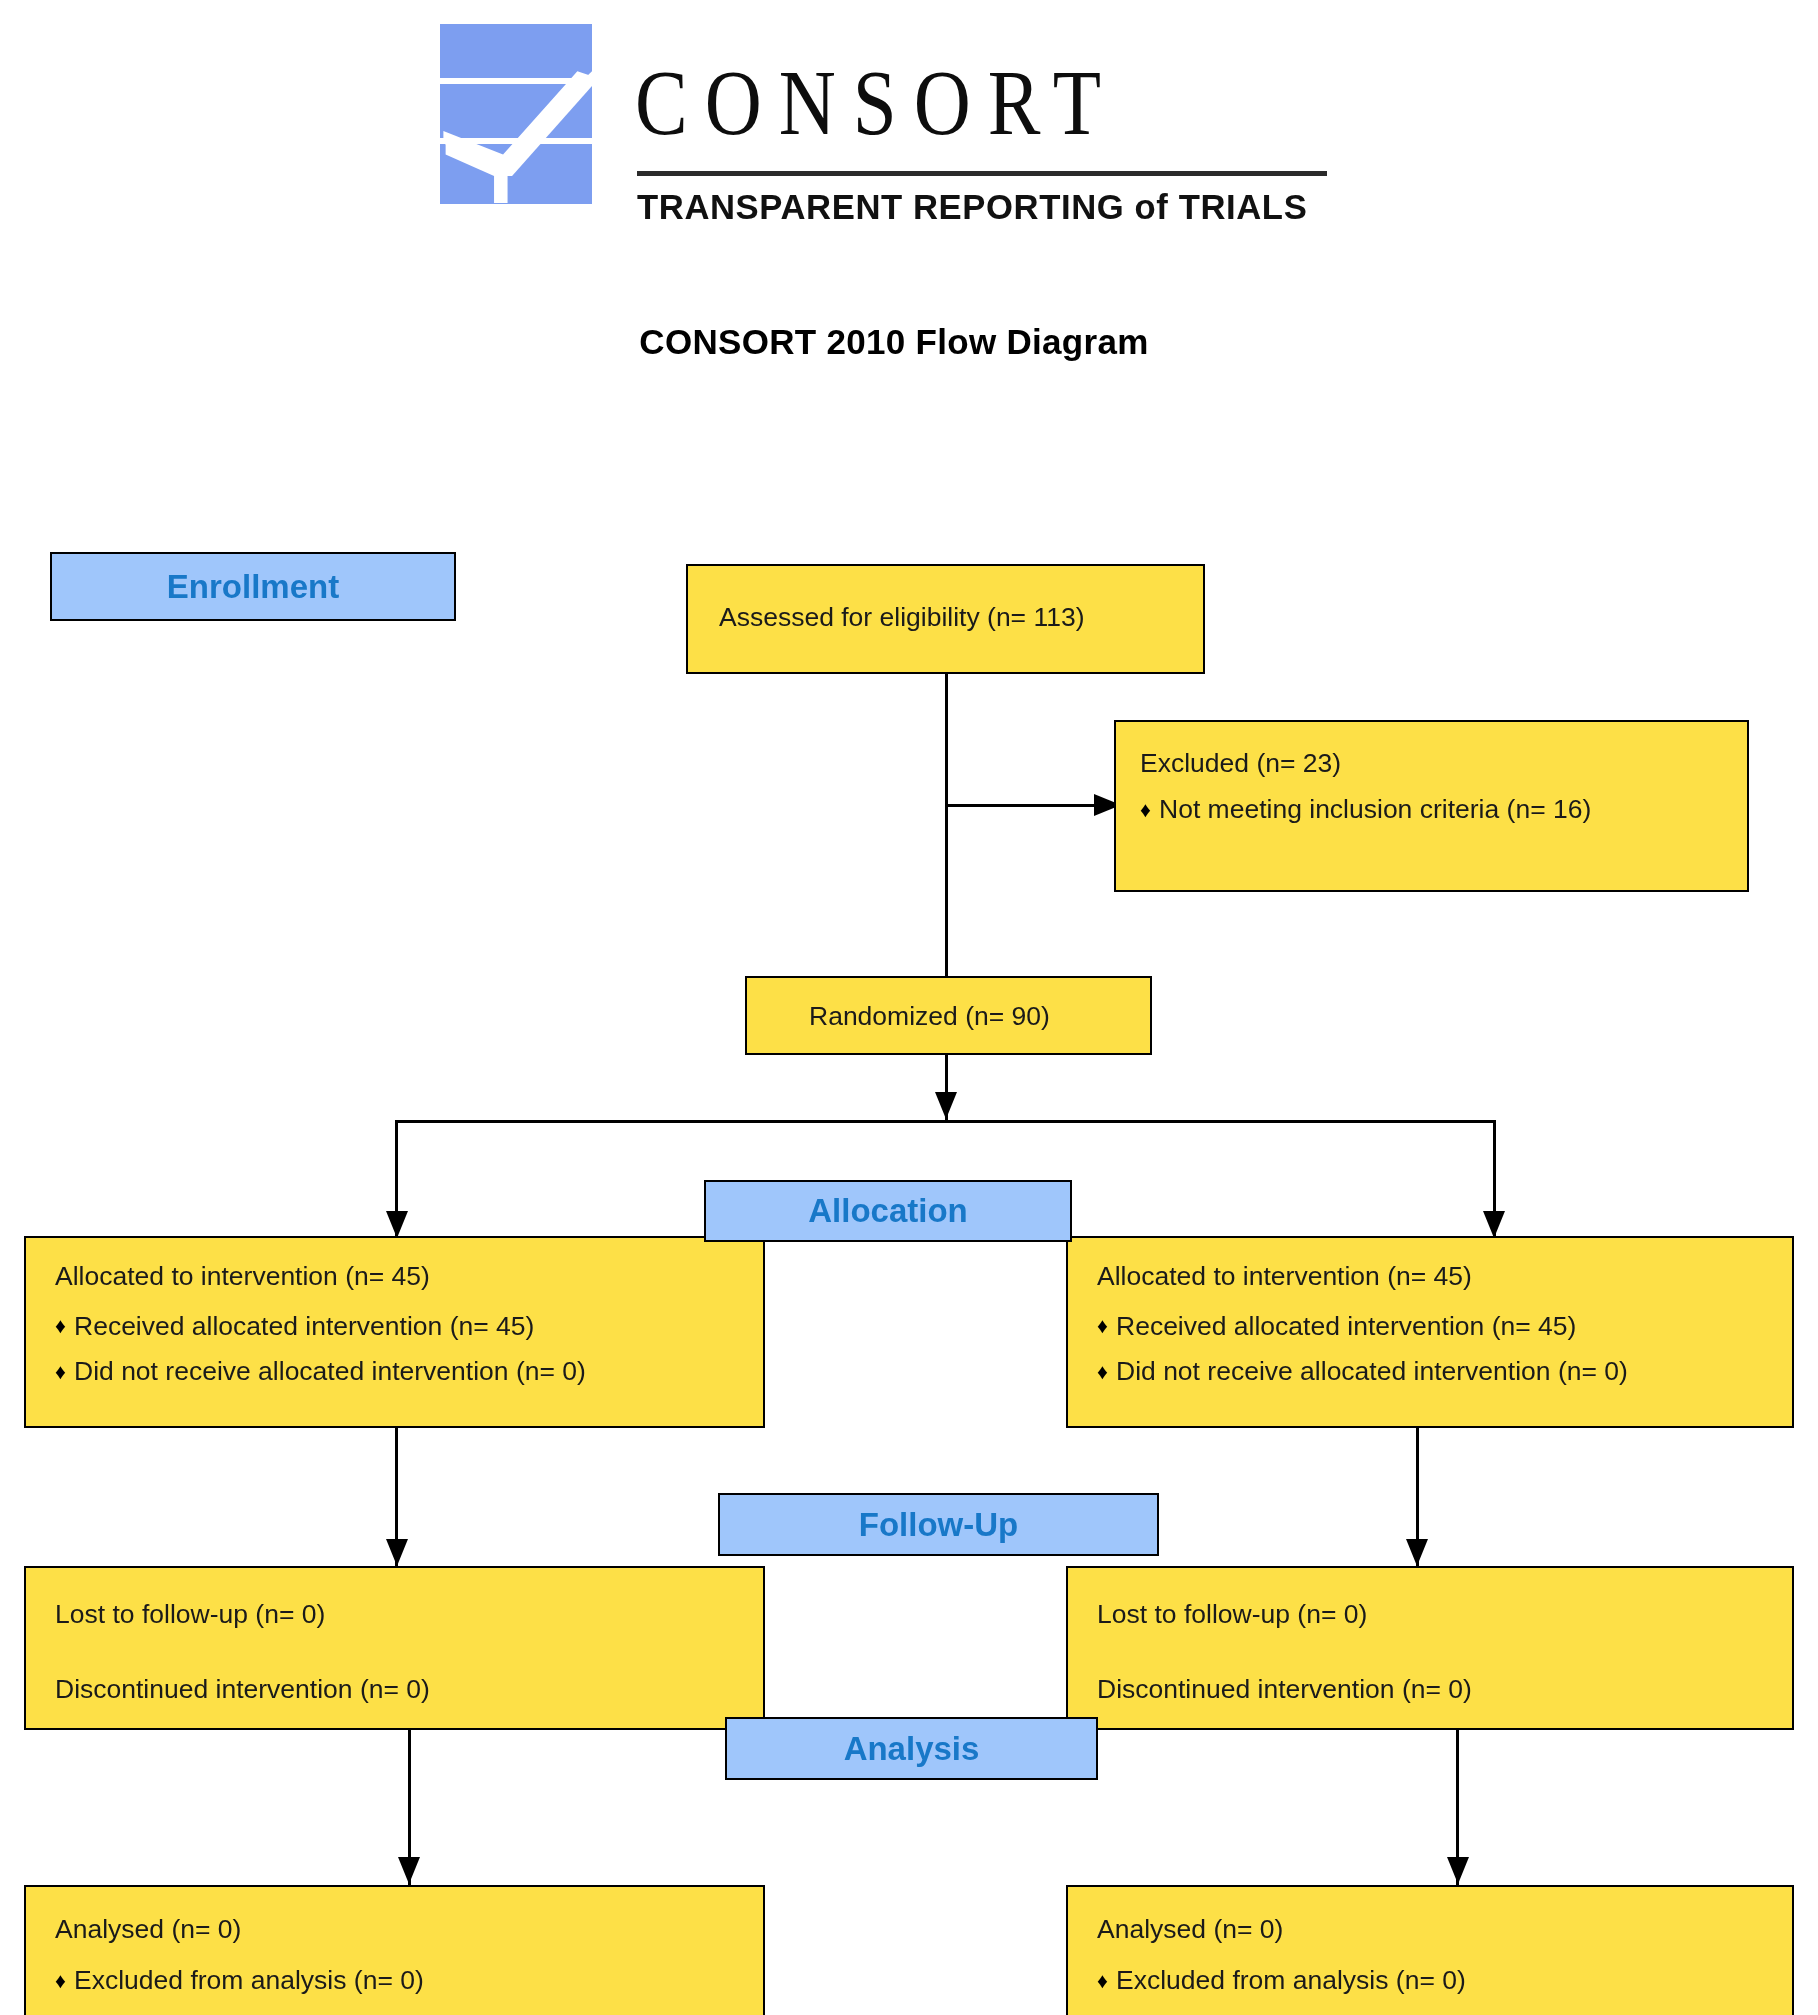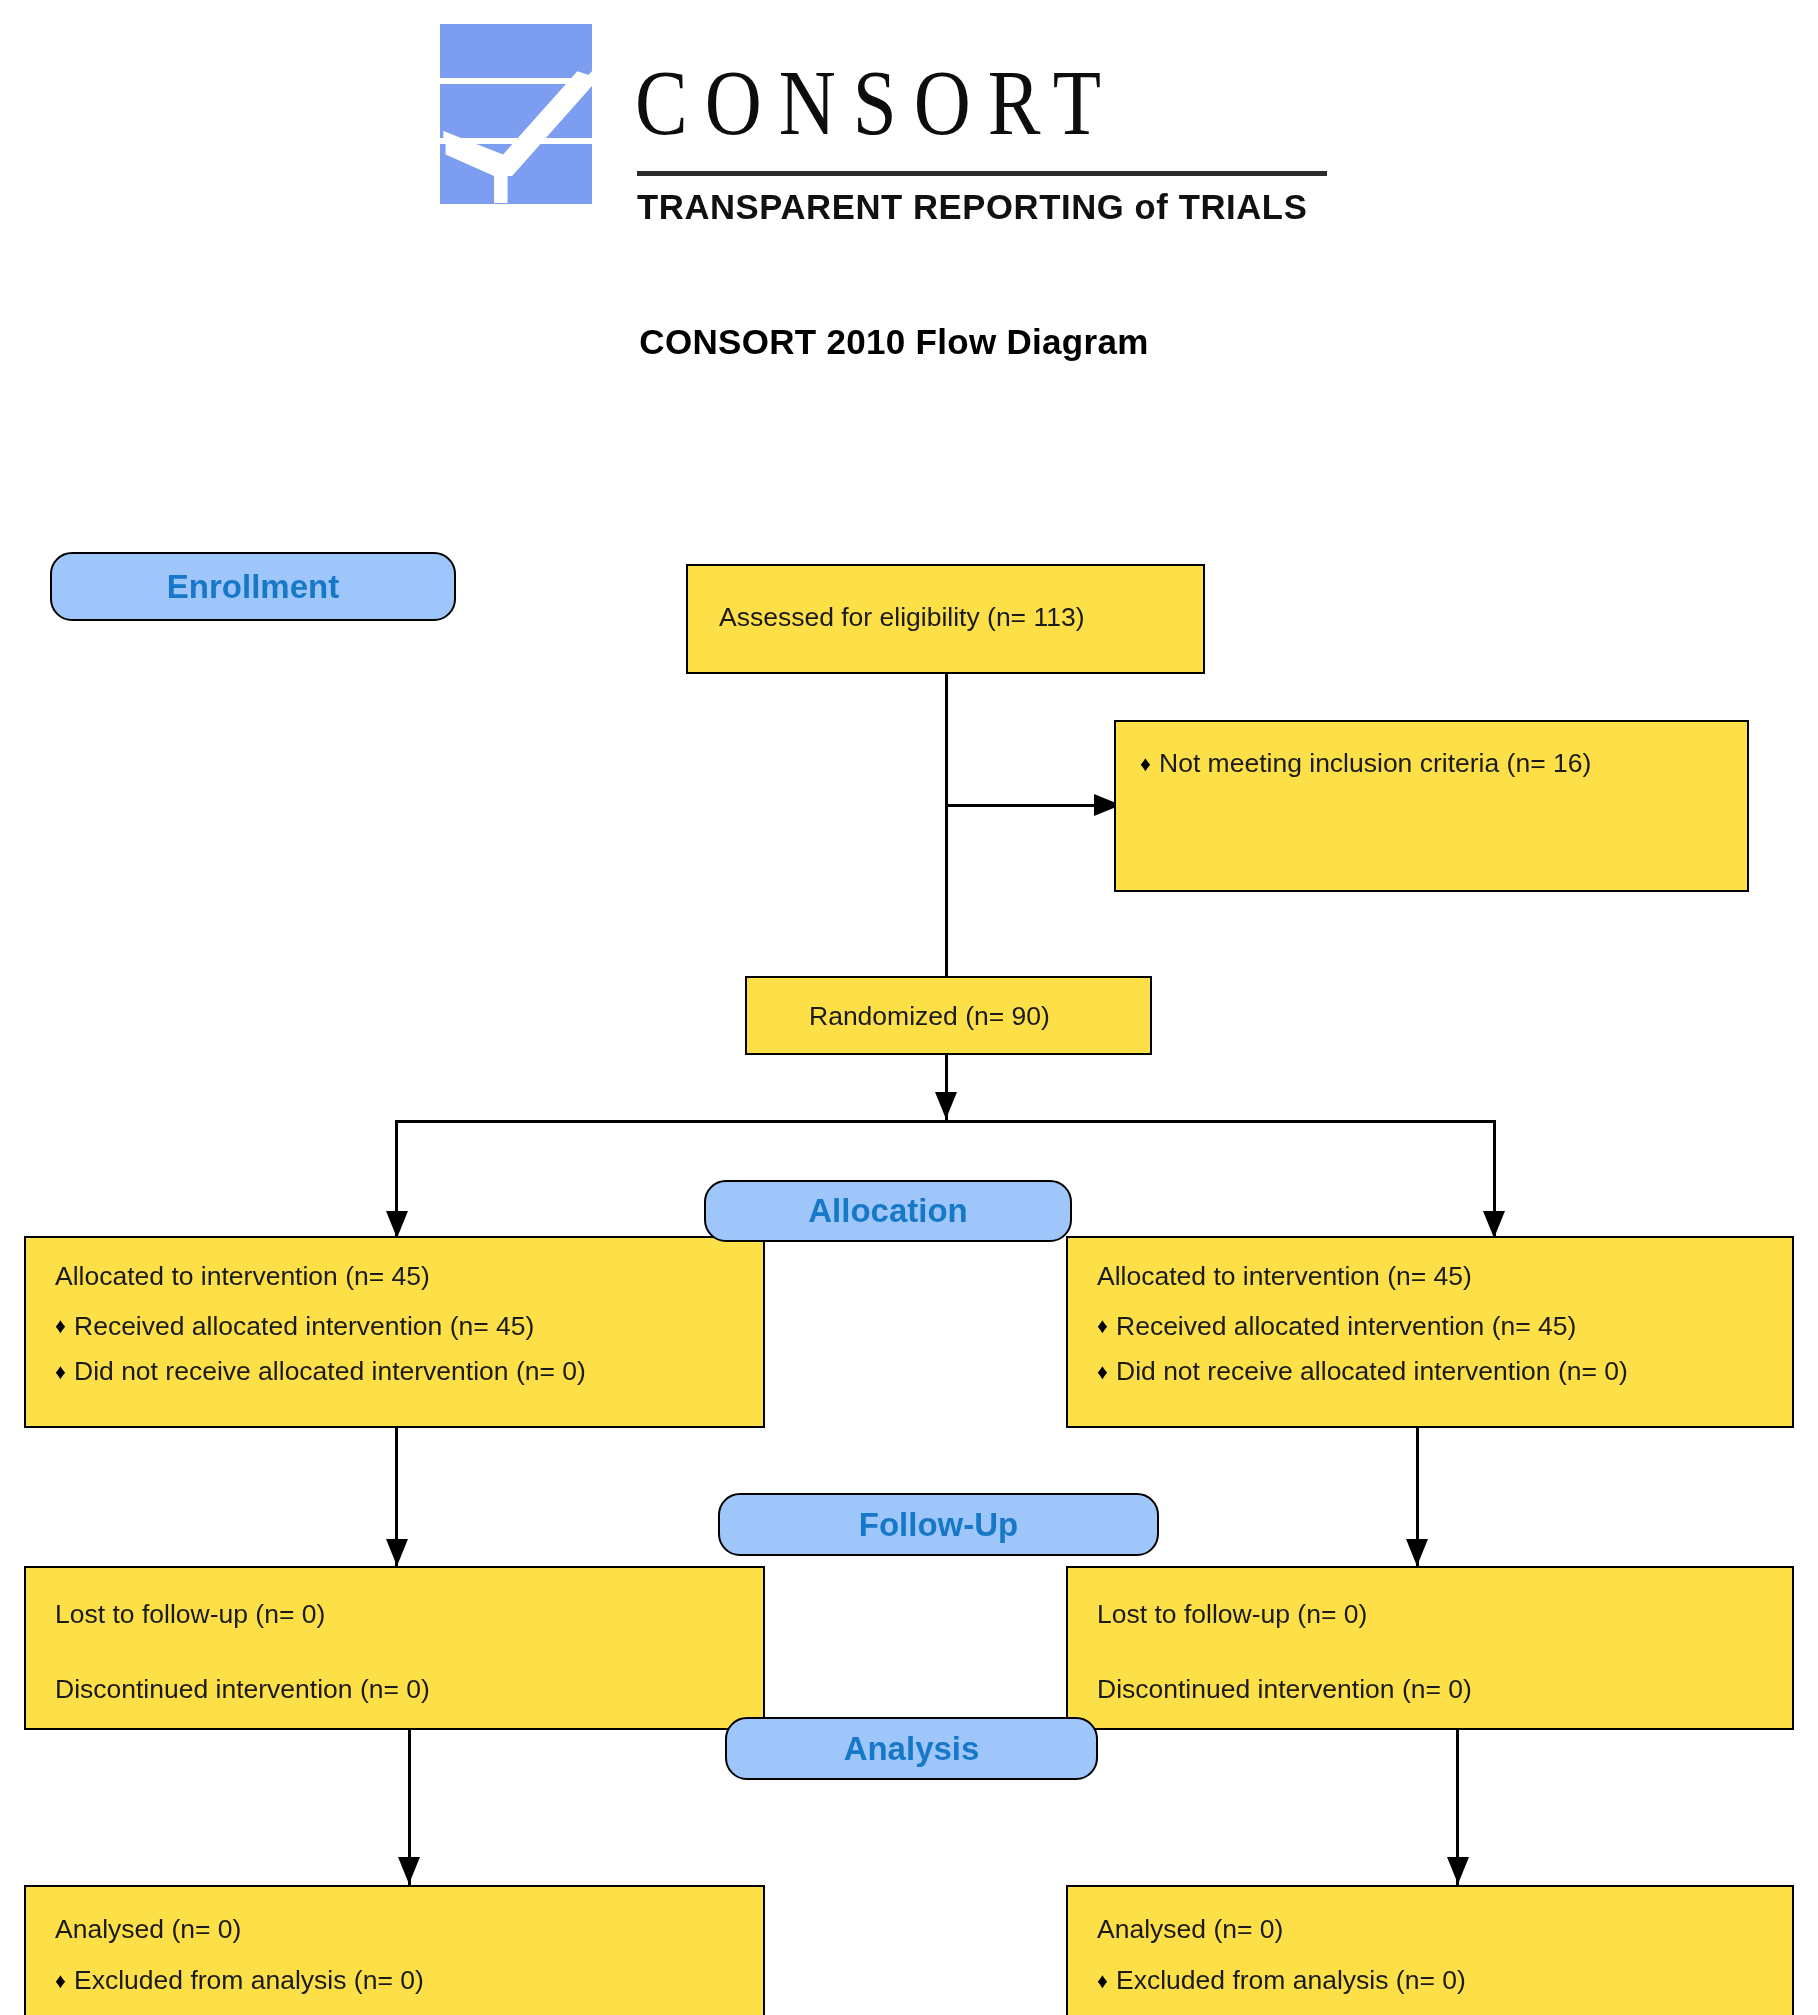--- a/index.html
+++ b/index.html
@@ -44,21 +44,21 @@
     background:#fde047;border:2.8px solid #000000;
     font-size:26.5px;color:#1a1a1a;line-height:1.30;
   }
   .node .ln{white-space:nowrap;}
   .node .bullet-line{white-space:nowrap;padding-left:0px;}
   .dia{display:inline-block;width:19px;color:#000;font-size:21.4px;vertical-align:1.1px;}
 
   
   .stage{
     position:absolute;box-sizing:border-box;
-    background:#9FC6FB;border:2.8px solid #000000;border-radius:22px;
+    background:#9FC6FB;border:2.8px solid #000000;border-radius:0;
     color:#1878C8;font-weight:700;text-align:center;
     font-size:33px;display:flex;align-items:center;justify-content:center;
     z-index:40;
   }
 
   
   .vline{position:absolute;background:#000;width:2.8px;}
   .hline{position:absolute;background:#000;height:2.8px;}
   .arrow-down{
     position:absolute;width:0;height:0;
@@ -134,20 +134,21 @@
 <div class="vline" style="left:408px;top:1727px;height:158px;"></div>
 <div class="arrow-down" style="left:398px;top:1857px;"></div>
 <div class="vline" style="left:1456px;top:1727px;height:158px;"></div>
 <div class="arrow-down" style="left:1447px;top:1857px;"></div>
 
 <div class="node" style="left:686px;top:564px;width:519px;height:110px;padding:34px 0 0 31px;">
   <div class="ln">Assessed for eligibility (n= 113)</div>
 </div>
 
 <div class="node" style="left:1114px;top:720px;width:635px;height:172px;padding:24px 0 0 24px;">
+  <div class="ln" style="margin-bottom:11.3px;">Excluded  (n= 23)</div>
   <div class="bullet-line" style="margin-bottom:6.8px;">
     <span class="dia">♦</span><span>Not meeting inclusion criteria (n= 16)</span>
   </div>
 </div>
 
 <div class="node" style="left:745px;top:976px;width:407px;height:79px;padding:21.4px 0 0 62px;">
   <div class="ln">Randomized (n= 90)</div>
 </div>
 
 <div class="node" style="left:24px;top:1236px;width:741px;height:192px;padding:21.4px 0 0 29px;">

